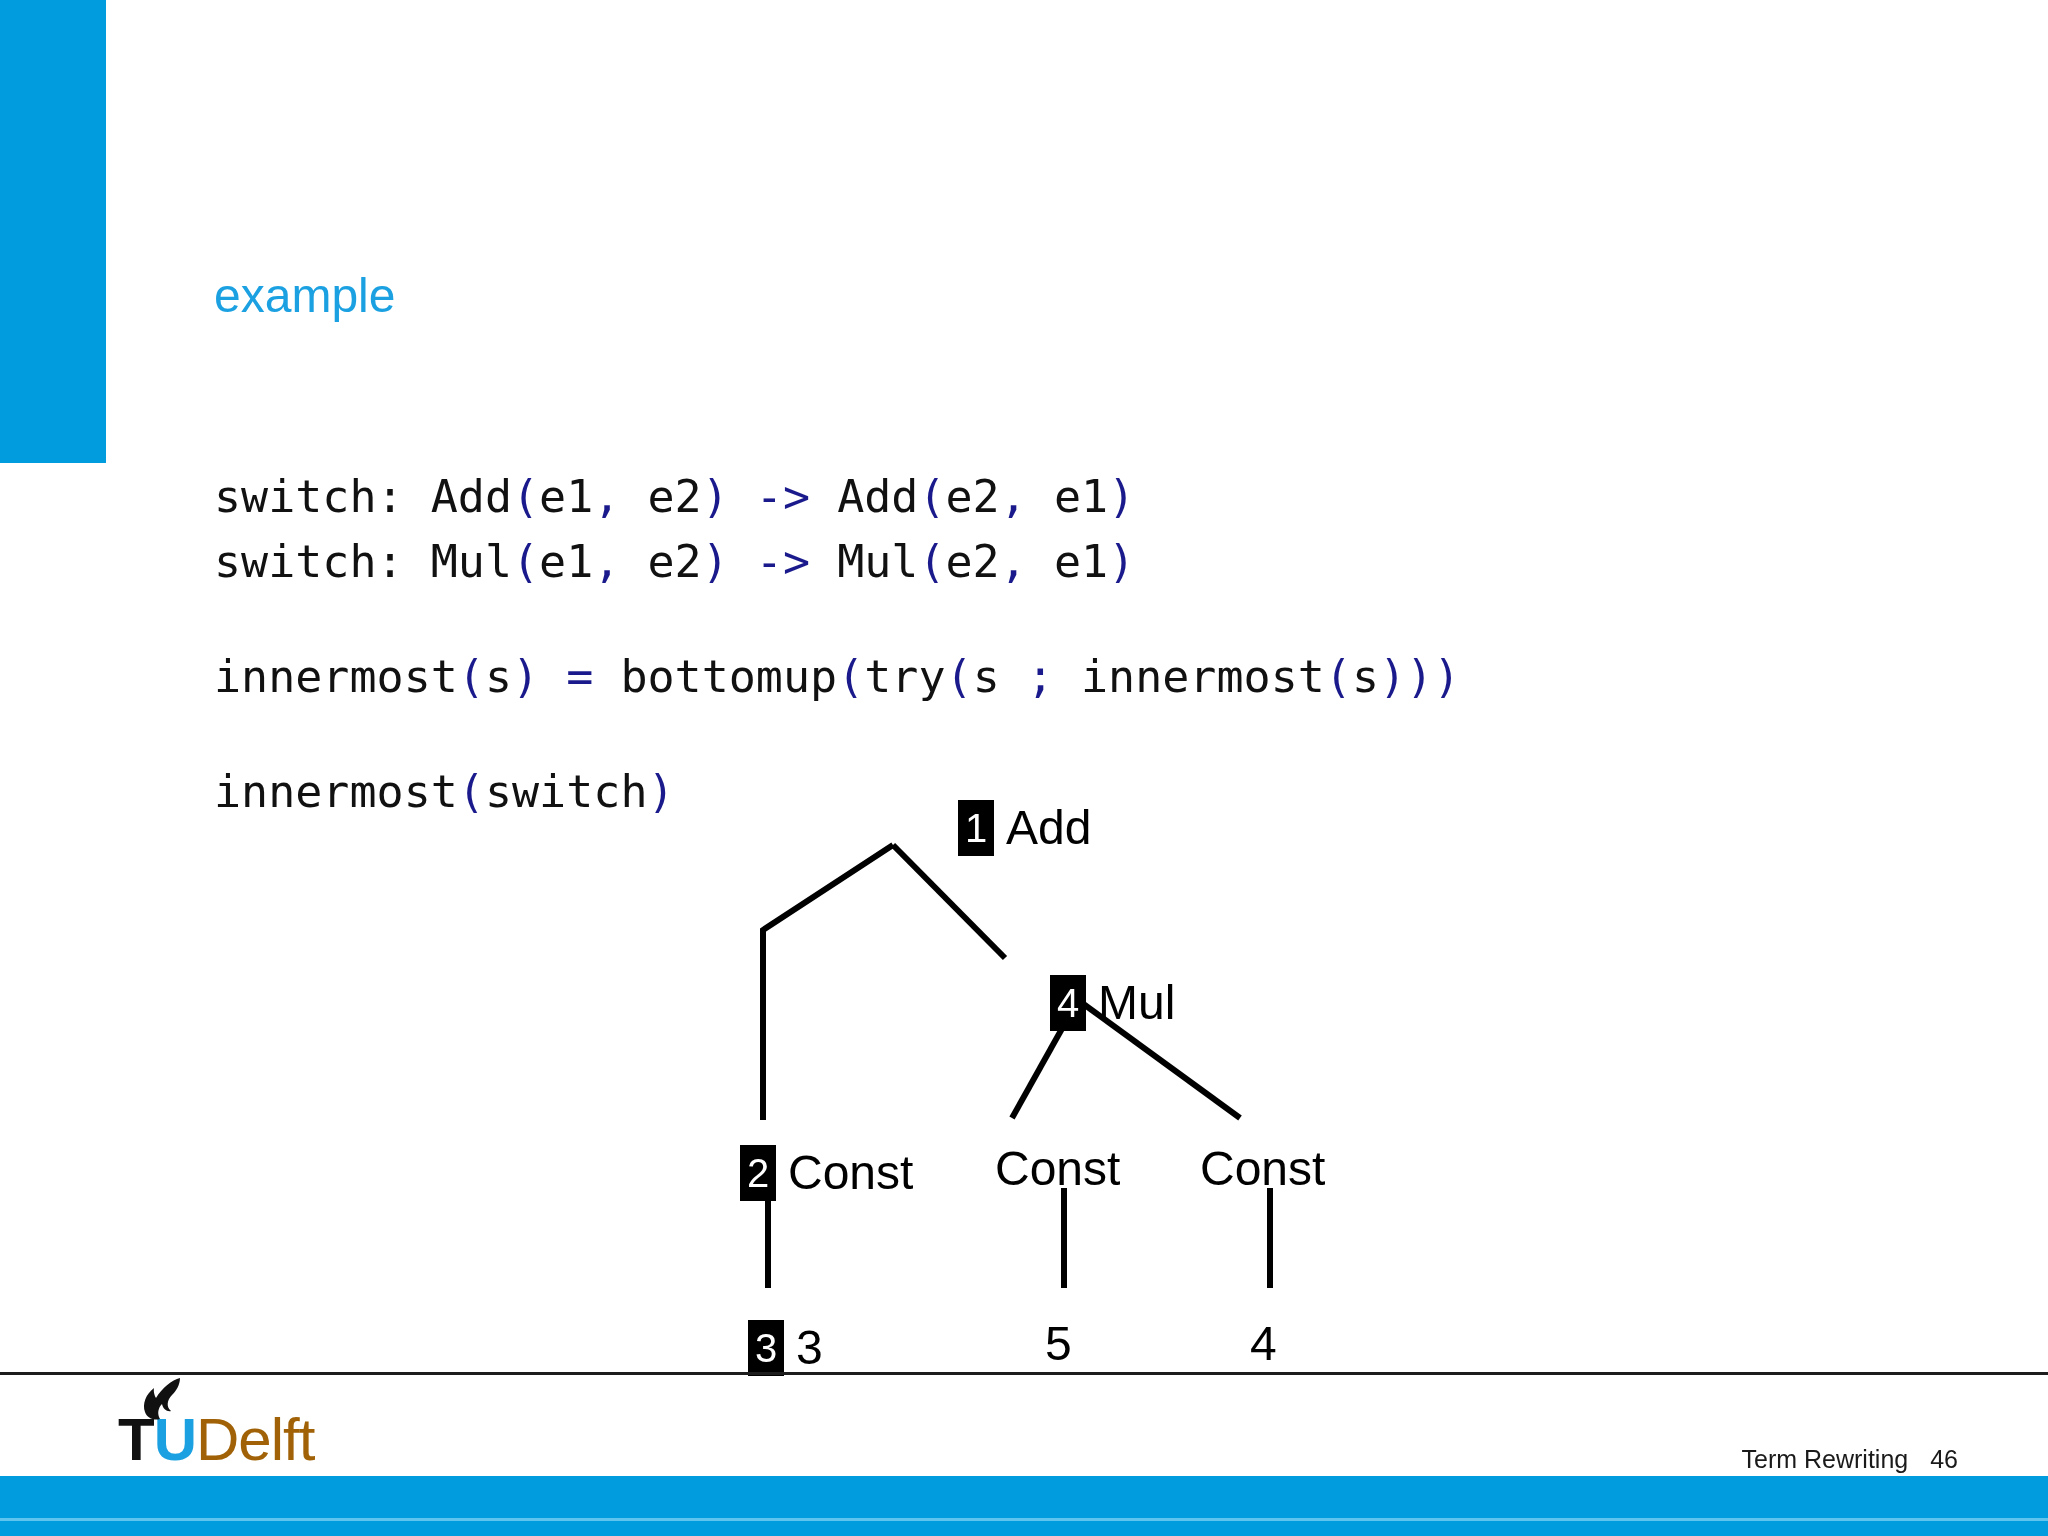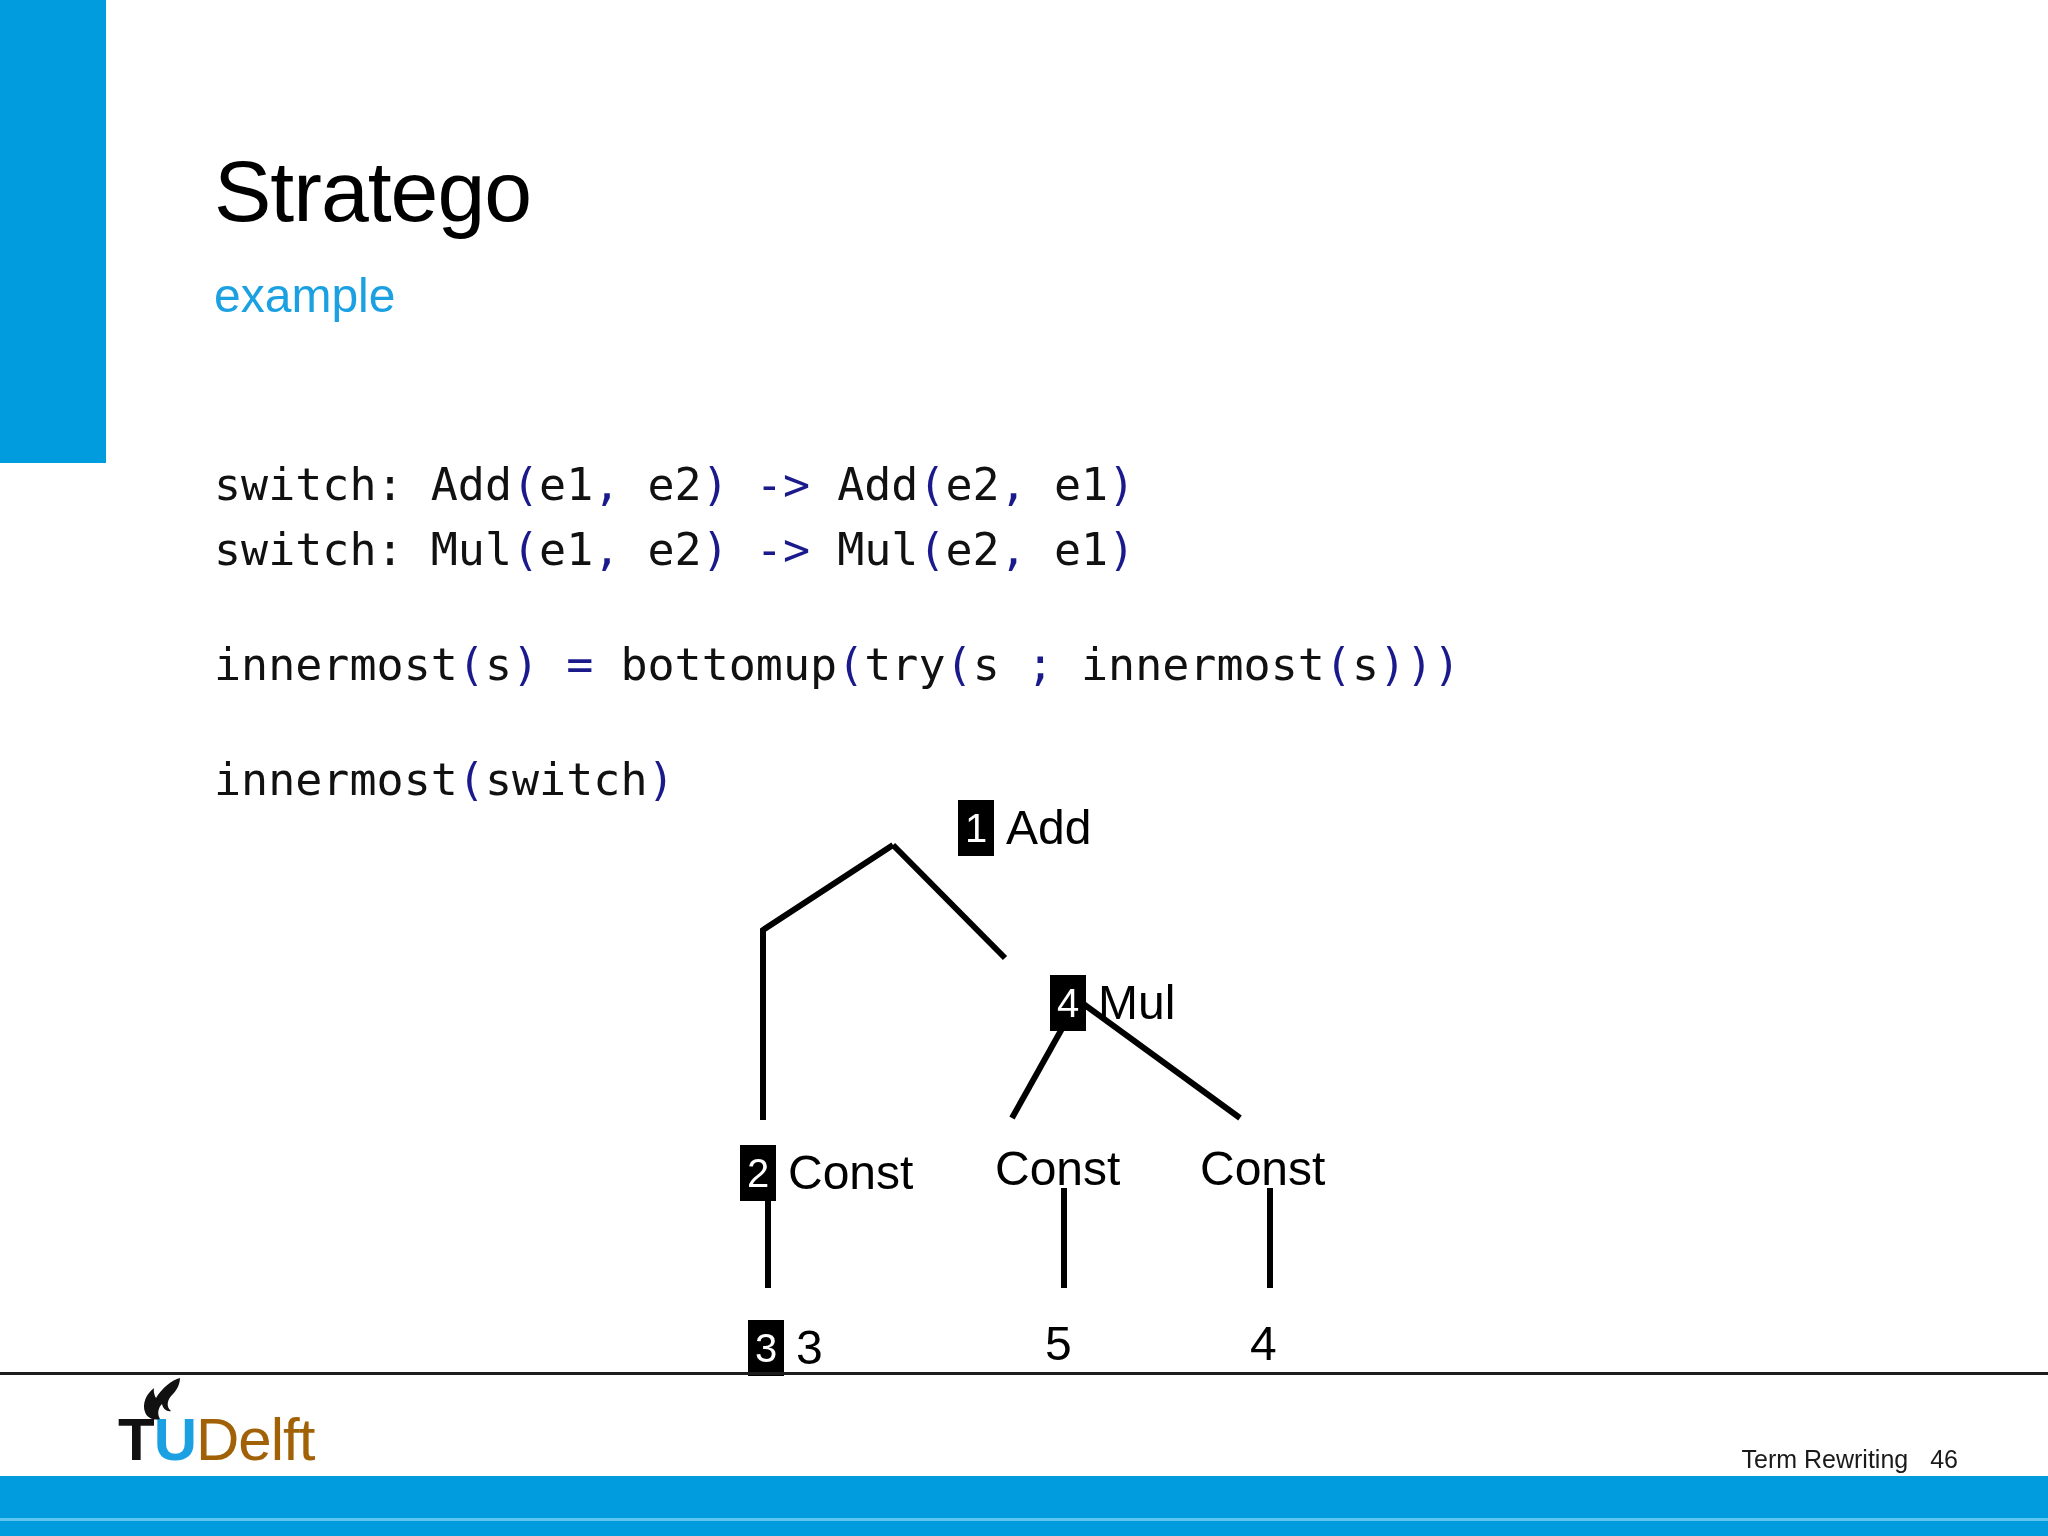--- a/index.html
+++ b/index.html
@@ -44,21 +44,21 @@
     font-size: 48px;
     line-height: 1;
     color: #1BA1E2;
     font-weight: 400;
   }
 
   
   #code {
     position: absolute;
     left: 214px;
-    top: 452px;
+    top: 464px;
     font-family: "DejaVu Sans Mono", "Liberation Mono", monospace;
     font-size: 45px;
     line-height: 65px;
     color: #111111;
     white-space: pre;
   }
   #code .ln { display: block; height: 65px; }
   #code .blank { display: block; height: 50px; }
   .pn { color: #1A1A8C; }
 
@@ -166,21 +166,20 @@
     background: #5fc4ee;
   }
 </style>
 </head>
 <body>
 
 <div id="slide">
 
   <div id="accent-bar"></div>
 
-  <div id="title">Stratego</div>
   <div id="subtitle">example</div>
 
   <div id="code"><div class="ln"><span>switch: Add</span><span class="pn">(</span><span>e1</span><span class="pn">, </span><span>e2</span><span class="pn">)</span><span> </span><span class="pn">-&gt;</span><span> Add</span><span class="pn">(</span><span>e2</span><span class="pn">, </span><span>e1</span><span class="pn">)</span></div><div class="ln"><span>switch: Mul</span><span class="pn">(</span><span>e1</span><span class="pn">, </span><span>e2</span><span class="pn">)</span><span> </span><span class="pn">-&gt;</span><span> Mul</span><span class="pn">(</span><span>e2</span><span class="pn">, </span><span>e1</span><span class="pn">)</span></div><div class="blank"></div><div class="ln"><span>innermost</span><span class="pn">(</span><span>s</span><span class="pn">)</span><span> </span><span class="pn">=</span><span> bottomup</span><span class="pn">(</span><span>try</span><span class="pn">(</span><span>s</span><span class="pn"> ; </span><span>innermost</span><span class="pn">(</span><span>s</span><span class="pn">)))</span></div><div class="blank"></div><div class="ln"><span>innermost</span><span class="pn">(</span><span>switch</span><span class="pn">)</span></div></div>
 
   <svg id="tree" viewBox="0 0 2048 1536">
     <g id="tree-edges" fill="none" stroke="#000000" stroke-width="6" stroke-linecap="butt" stroke-linejoin="miter">
         <path d="M 893 845 L 763 930 L 763 1120"></path>
         <path d="M 893 845 L 1005 958"></path>
         <path d="M 1078 1000 L 1012 1118"></path>
         <path d="M 1078 1000 L 1240 1118"></path>

